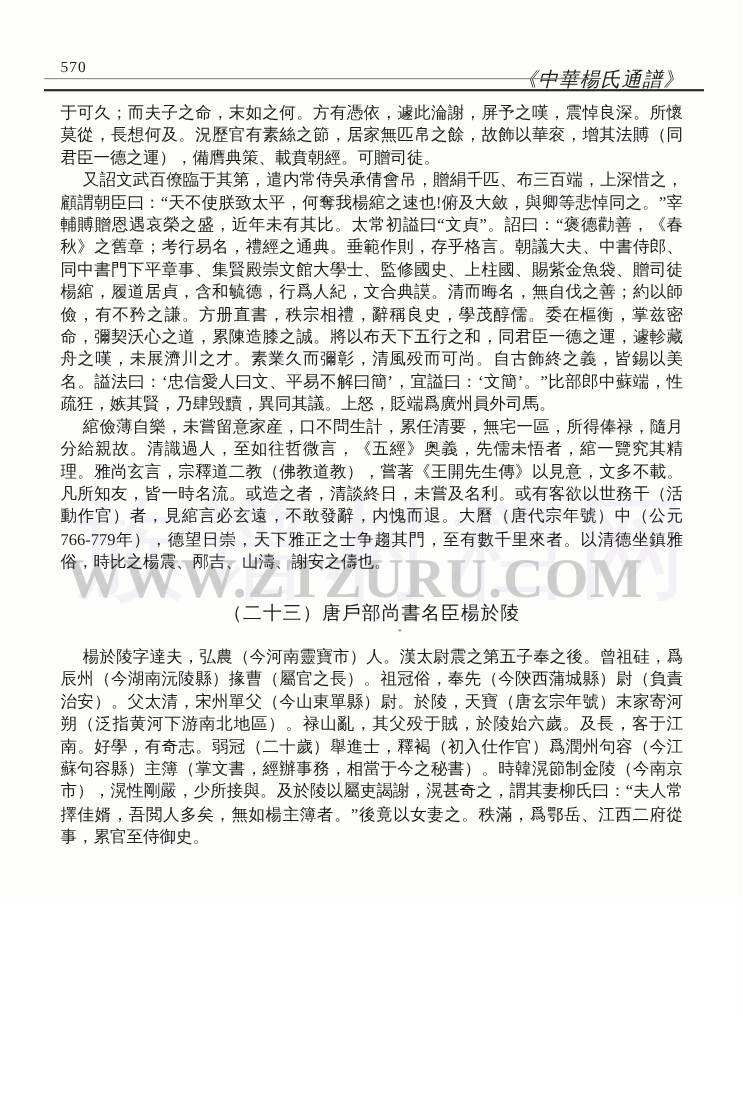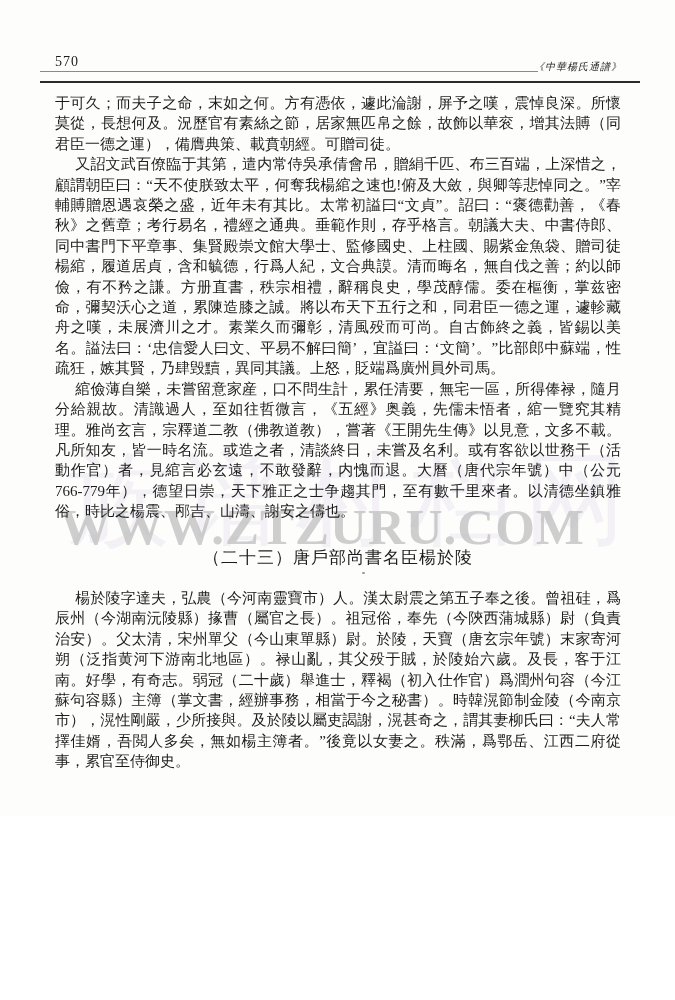--- a/index.html
+++ b/index.html
@@ -31,21 +31,21 @@
     position: absolute;
     left: 15px;
     top: 2px;
     font-size: 14px;
     letter-spacing: 1px;
   }
   .book-title {
     position: absolute;
     right: 18px;
     top: 8px;
-    font-size: 10px;
+    font-size: 18px;
     font-style: italic;
     letter-spacing: 1px;
   }
   .rule-thin {
     position: absolute;
     left: 0;
     top: 19px;
     width: 83%;
     height: 1px;
     background: #8a8a86;

